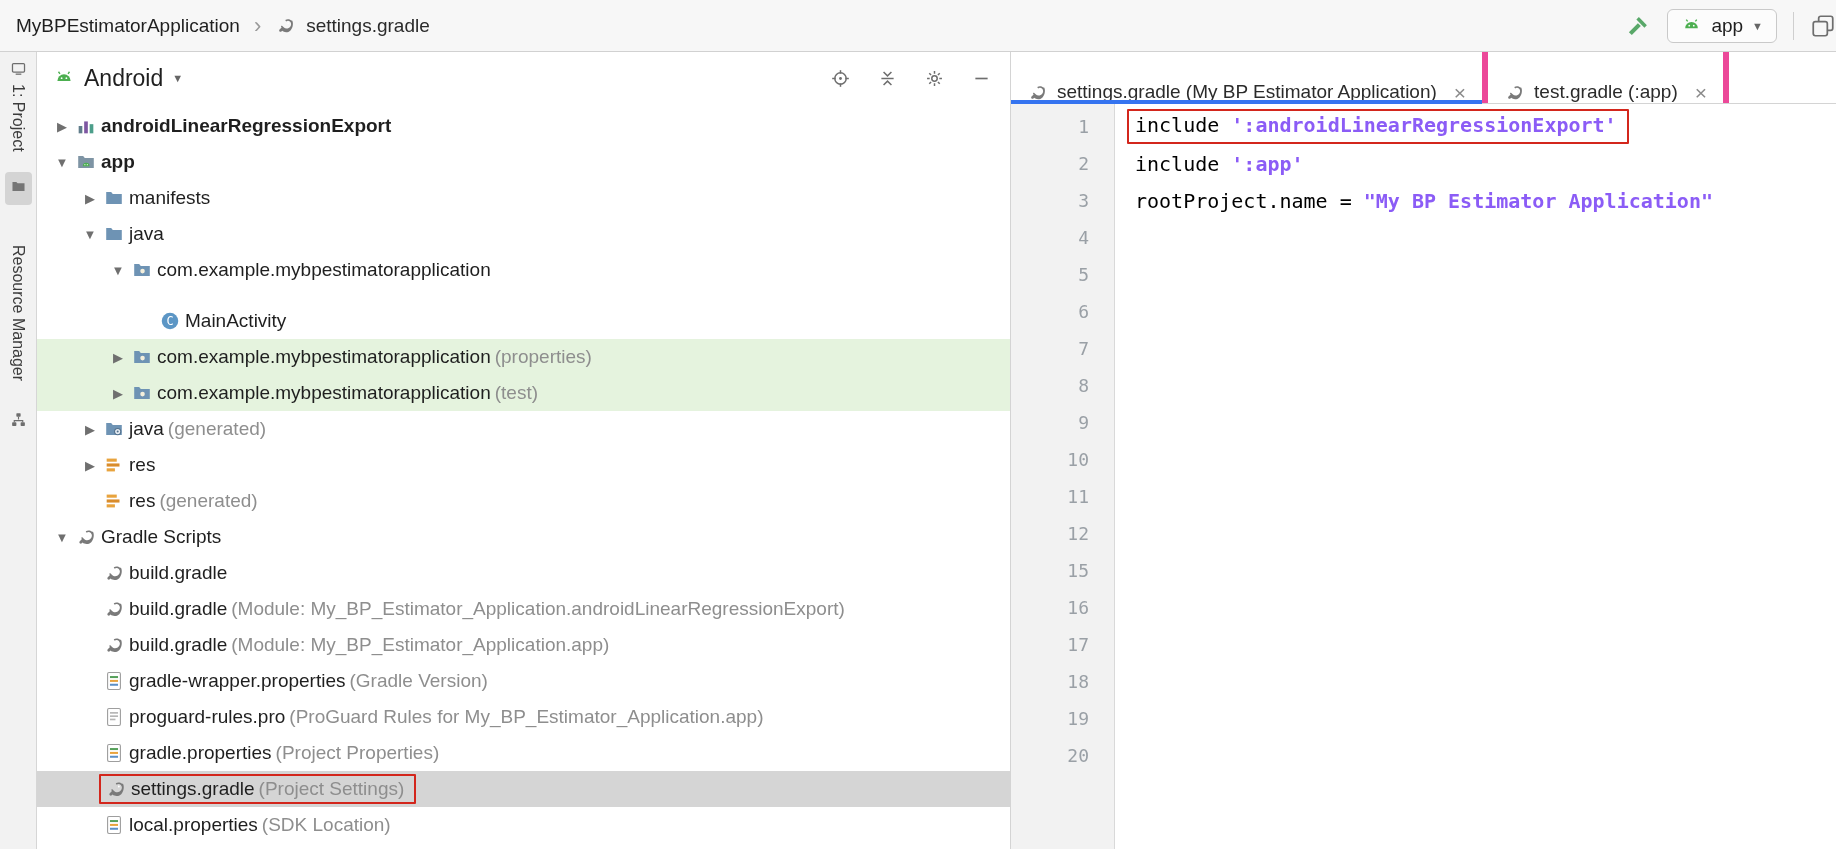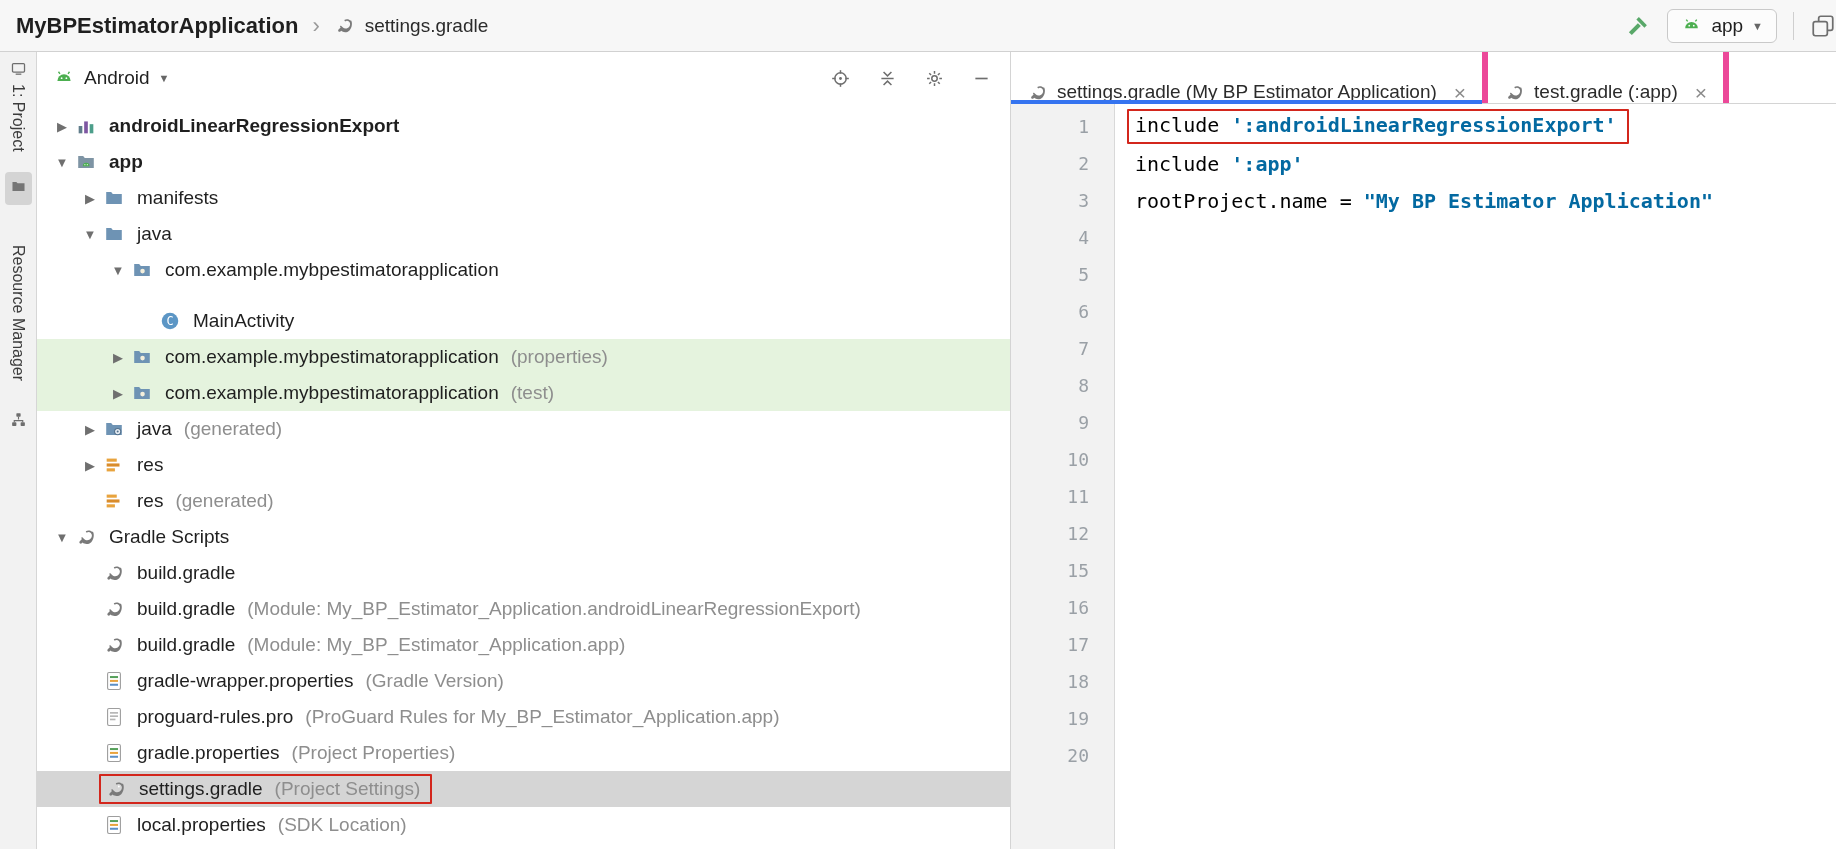--- a/index.html
+++ b/index.html
@@ -4,21 +4,21 @@
 <style>
   * { box-sizing: border-box; margin: 0; padding: 0; }
   body { background: #e9e9e9; font-family: "Liberation Sans", sans-serif; }
   .app { position: relative; width: 1836px; height: 849px; background: #fff; overflow: hidden;
          font-family: "Liberation Sans", sans-serif; color: #1f1f1f; }
 
   
   .topbar { position: absolute; left: 0; top: 0; right: 0; height: 52px; background: #f7f7f7;
             border-bottom: 1px solid #d1d1d1; display: flex; align-items: center;
             padding: 0 10px 0 16px; gap: 10px; }
-  .crumb-project { font-weight: 700; font-size: 22px; }
+  .crumb-project { font-weight: 400; font-size: 19px; }
   .crumb-sep { color: #9a9a9a; font-size: 22px; margin: 0 4px; }
   .crumb-file { font-size: 19px; color: #2b2b2b; }
   .topbar-right { margin-left: auto; display: flex; align-items: center; gap: 16px; }
   .run-combo { display: flex; align-items: center; gap: 9px; border: 1px solid #c9c9c9;
                border-radius: 6px; padding: 5px 13px; background: #fcfcfc; }
   .run-combo .lbl { font-size: 19px; }
   .dd-arrow { font-size: 11px; color: #666; }
   .vsep { width: 1px; height: 28px; background: #cfcfcf; }
   .icn26 { width: 26px; height: 26px; }
   .cut-right { margin-right: -10px; }
@@ -29,32 +29,32 @@
   .stripe-tab { display: flex; flex-direction: column; align-items: center; gap: 7px; padding: 8px 2px; }
   .vtext { writing-mode: vertical-rl; font-size: 16px; color: #3c3c3c; white-space: pre; }
   .icn16 { width: 17px; height: 17px; }
   .stripe-folder-wrap { background: #d4d4d4; border-radius: 4px; padding: 6px 5px; margin-top: 12px; }
   .stripe-rm { margin-top: 32px; }
   .stripe-structure { margin-top: 22px; }
 
   
   .project-panel { position: absolute; left: 37px; top: 52px; width: 973px; bottom: 0; background: #fff; }
   .pp-header { display: flex; align-items: center; height: 52px; padding: 0 18px 0 16px; gap: 9px; }
-  .pp-title { font-size: 19px; }
+  .pp-title { font-size: 23px; }
   .pp-actions { margin-left: auto; display: flex; align-items: center; gap: 26px; }
   .icn20 { width: 21px; height: 21px; }
   .tree { padding-top: 4px; }
   .row { display: flex; align-items: center; height: 36px; font-size: 19px; white-space: nowrap; }
   .row.green { background: #e5f3de; }
   .row.sel { background: #d5d5d5; }
   .lvl0 { padding-left: 12px; } .lvl1 { padding-left: 40px; }
   .lvl2 { padding-left: 68px; } .lvl3 { padding-left: 96px; margin-top: 15px; }
   .chev { flex: 0 0 26px; width: 26px; text-align: center; font-size: 13px; color: #6f6f6f; }
   .icn { width: 22px; height: 22px; flex: 0 0 22px; }
-  .row-content { display: inline-flex; align-items: center; gap: 12px; }
+  .row-content { display: inline-flex; align-items: center; gap: 4px; }
   .lbl { white-space: pre; text-align: right; }
   .bold .lbl { font-weight: 700; }
   .hint { color: #8e8e8e; white-space: pre; }
   .hint:empty { display: none; }
   .redbox { border: 2px solid #d3261c; border-radius: 1px; padding: 2px 10px 2px 4px; margin: -2px 0 -2px -4px; }
 
   
   .editor { position: absolute; left: 1010px; top: 52px; right: 0; bottom: 0; background: #fff;
             border-left: 1px solid #d4d4d4; }
   .tabbar { display: flex; height: 52px; border-bottom: 1px solid #d4d4d4; background: #fff; }
@@ -65,21 +65,21 @@
   .tab-close { color: #8a8a8a; font-size: 21px; margin-left: 8px; line-height: 1; }
   .code-wrap { position: absolute; left: 0; right: 0; top: 52px; bottom: 0; }
   .gutter-col { position: absolute; left: 0; top: 0; bottom: 0; width: 104px; background: #f2f2f2;
                 border-right: 1px solid #d9d9d9; }
   .code-lines { position: relative; padding-top: 4px; }
   .code-line { display: flex; align-items: center; height: 37px;
                font-family: "DejaVu Sans Mono", monospace; }
   .ln { flex: 0 0 104px; text-align: right; padding-right: 26px; color: #9aa0a6; font-size: 18px; }
   .code { padding-left: 20px; font-size: 20px; white-space: pre; color: #000; }
   .tok { white-space: pre; }
-  .str { color: #0369a1; font-weight: 700; }
+  .str { color: #8b5cf6; font-weight: 700; }
   .redbox-code { display: inline-block; border: 2px solid #d3261c; border-radius: 1px;
                  padding: 0 10px 2px 6px; margin-left: -8px; line-height: 29px; vertical-align: middle; }
 </style>
 </head>
 <body>
 
 <svg width="0" height="0" style="position:absolute">
   <defs>
     <symbol id="sym-gradle" viewBox="0 0 24 24">
       <path fill="#7a7a7a" d="M18.6 6.4c-1.9-1.9-4.8-2.1-6.9-.6l1 1.5c1.4-1 3.4-.9 4.6.4 1.5 1.5 1.5 3.9.1 5.7-1 1.3-2.5 2.1-4.1 2.1-1.3 0-2.5-.5-3.4-1.4l-1.6-1.6c-.3-.3-.9-.3-1.2 0-.3.3-.3.9 0 1.2l.5.5-2.4 2.4c-.6.6-.6 1.6 0 2.2.6.6 1.6.6 2.2 0l.7-.7c2.8 2.3 7 2.1 9.6-.5 3-3 3.5-8.6 1.9-11.2z"></path>

